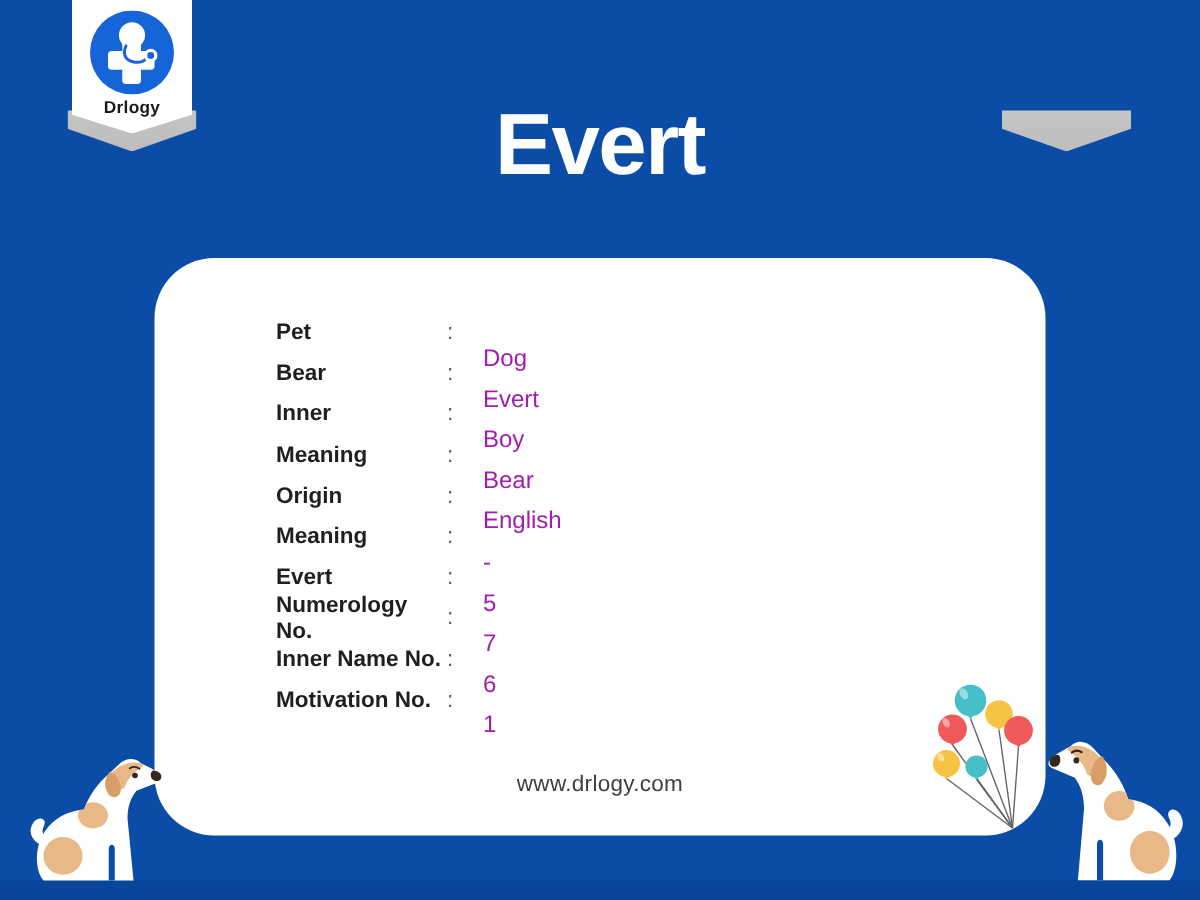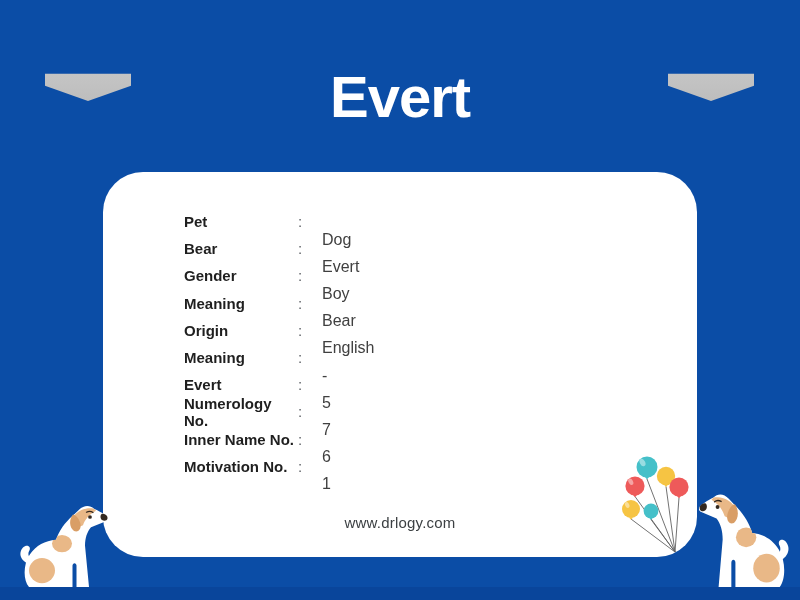--- a/index.html
+++ b/index.html
@@ -44,21 +44,21 @@
     background:#ffffff;border-radius:40px;
   }
   .details{
     position:absolute;left:37px;top:36px;
     display:grid;grid-template-columns:158px 24px auto;
     grid-auto-rows:27.2px;align-items:center;
   }
   .details .row{display:contents;}
   .details .lbl{font-weight:bold;font-size:15px;color:#1F1F1F;margin-left:44px;}
   .details .sep{font-size:15px;color:#5F6368;}
-  .details .val{font-size:16px;color:#404040;margin-top:36px;}
+  .details .val{font-size:16px;color:#a21caf;margin-top:36px;}
   .website{
     position:absolute;left:0;width:100%;top:342px;text-align:center;
     font-size:15px;color:#3C4043;letter-spacing:.2px;
   }
   .balloons{position:absolute;left:613px;top:448px;}
   .dog{position:absolute;}
   .dog-left{left:16px;top:503px;}
   .dog-right{left:687px;top:491px;}
 </style>
 </head>
@@ -83,38 +83,50 @@
       <path d="M86 11 C89 11 92 13 91.5 16 C91 18.5 88 19 86 17.5 C84 16 84 12 86 11 Z" fill="#33281F"></path>
       <path d="M56.5 87 L56.5 65 C56.5 61.5 60.5 61.5 60.5 65 L60.5 87 Z" fill="#0B4DA6"></path>
     </g>
   </defs>
 </svg>
 
 <div class="footer-strip"></div>
 
 <div class="badge badge-left">
   <div class="fold"></div>
+  <div class="face">
+    <svg class="circle" viewBox="0 0 56 56">
+      <circle cx="28" cy="28" r="28" fill="#1565D8"></circle>
+      <rect x="12" y="27" width="31" height="12.5" rx="2.5" fill="#ffffff"></rect>
+      <rect x="21.5" y="18" width="12.5" height="31" rx="2.5" fill="#ffffff"></rect>
+      <circle cx="28" cy="16.5" r="8.7" fill="#ffffff"></circle>
+      <path d="M27 25 C24 25 21 23 21 19" stroke="#1565D8" stroke-width="0" fill="none"></path>
+      <path d="M24 23.5 C21.5 29 23.5 33 28.5 34.2 C33.5 35.4 37.5 33.4 38.5 30.4" stroke="#1565D8" stroke-width="2" fill="none" stroke-linecap="round"></path>
+      <circle cx="40.5" cy="30" r="3.4" fill="#1565D8" stroke="#ffffff" stroke-width="2.2"></circle>
+    </svg>
+    <div class="blabel">Drlogy</div>
+  </div>
 </div>
 
 <div class="badge badge-right">
   <div class="fold"></div>
 </div>
 
 <div class="title">Evert</div>
 
 <div class="card">
   <div class="details">
     <div class="row">
       <span class="lbl">Pet</span><span class="sep">:</span><span class="val">Dog</span>
     </div>
     <div class="row">
       <span class="lbl">Bear</span><span class="sep">:</span><span class="val">Evert</span>
     </div>
     <div class="row">
-      <span class="lbl">Gender</span><span class="sep">:</span><span class="val">Boy</span>
+      <span class="lbl">Inner</span><span class="sep">:</span><span class="val">Boy</span>
     </div>
     <div class="row">
       <span class="lbl">Meaning</span><span class="sep">:</span><span class="val">Bear</span>
     </div>
     <div class="row">
       <span class="lbl">Origin</span><span class="sep">:</span><span class="val">English</span>
     </div>
     <div class="row">
       <span class="lbl">Meaning</span><span class="sep">:</span><span class="val">-</span>
     </div>

